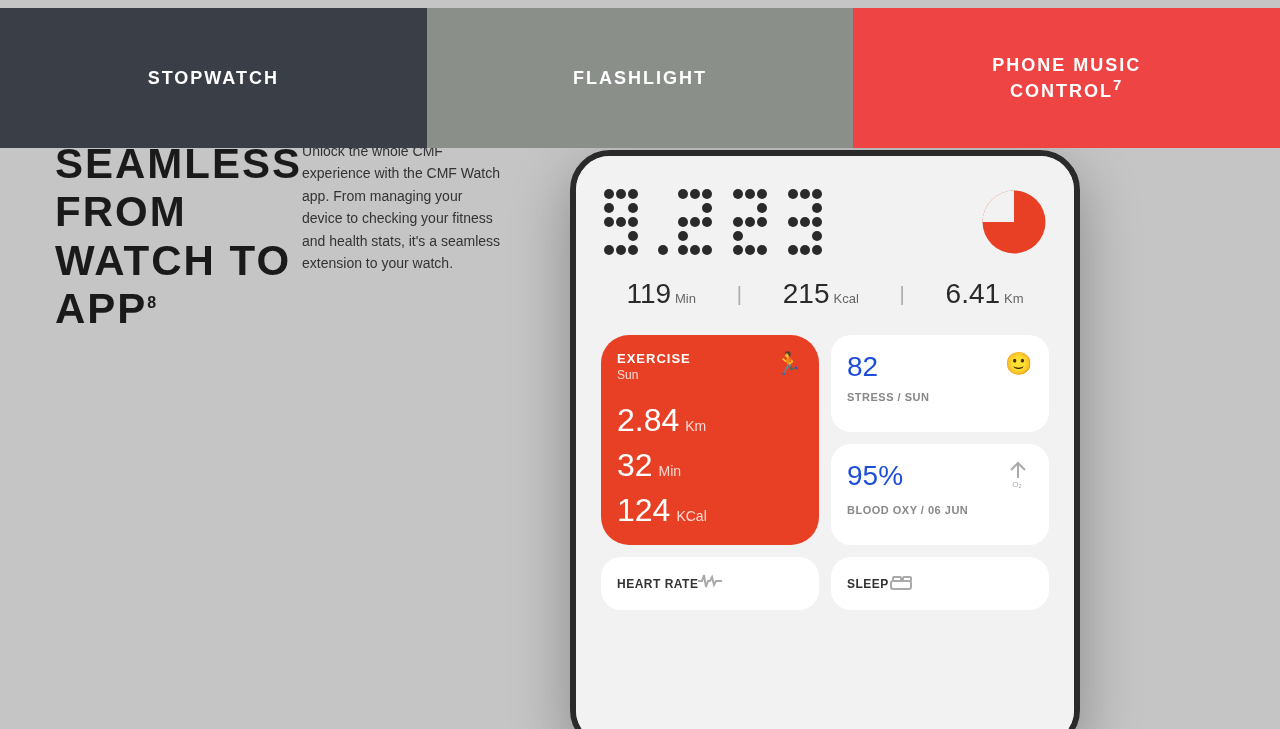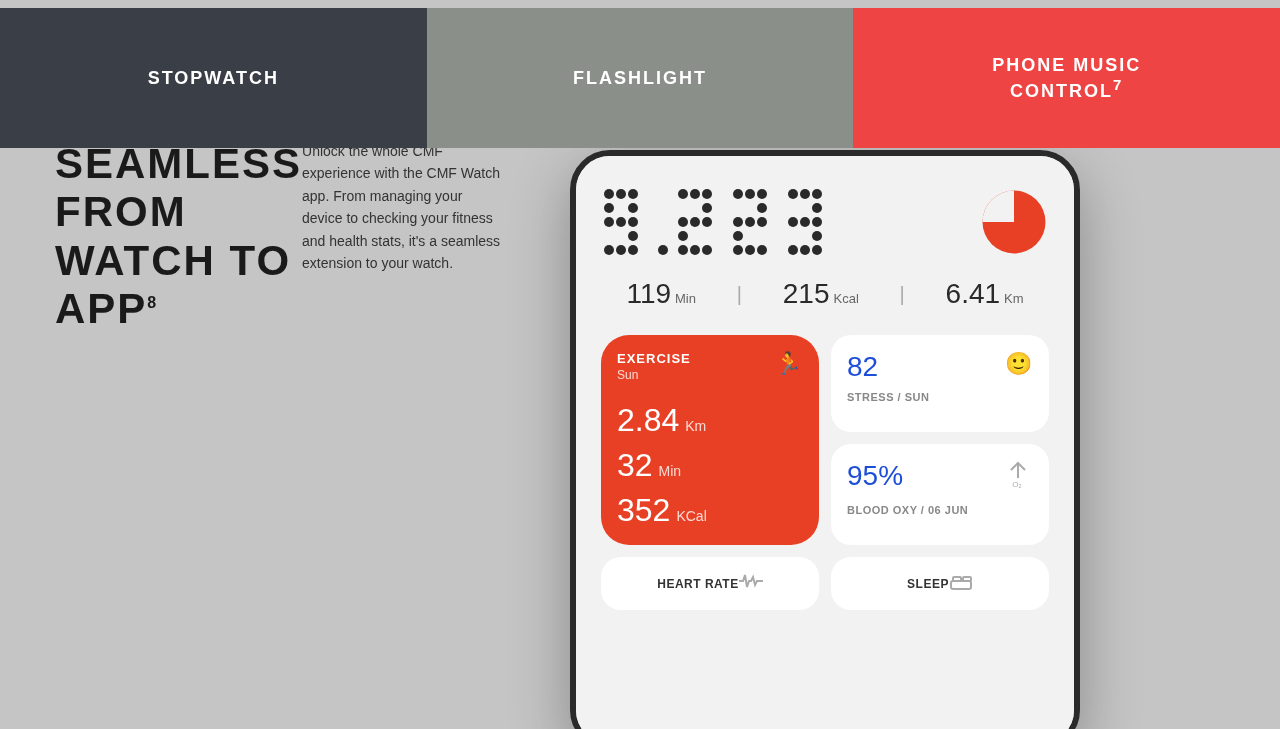--- a/index.html
+++ b/index.html
@@ -247,21 +247,21 @@
       display: grid;
       grid-template-columns: 1fr 1fr;
       gap: 12px;
       margin-top: 12px;
     }
     .heart-rate-widget, .sleep-widget {
       background: white;
       border-radius: 20px;
       padding: 14px 16px;
       display: flex;
-      justify-content: center;
+      justify-content: flex-start;
       align-items: center;
     }
     .widget-bottom-label {
       font-size: 12px;
       font-weight: 700;
       letter-spacing: 0.5px;
       color: #333;
     }
     .widget-bottom-icon {
       font-size: 20px;
@@ -404,21 +404,21 @@
             <div class="exercise-stats">
               <div class="ex-stat">
                 <span class="ex-value">2.84</span>
                 <span class="ex-unit">Km</span>
               </div>
               <div class="ex-stat">
                 <span class="ex-value">32</span>
                 <span class="ex-unit">Min</span>
               </div>
               <div class="ex-stat">
-                <span class="ex-value">352</span>
+                <span class="ex-value">124</span>
                 <span class="ex-unit">KCal</span>
               </div>
             </div>
           </div>
 
           <div class="stress-widget">
             <div class="widget-header">
               <span class="widget-value">82</span>
               <span class="widget-icon">🙂</span>
             </div>

